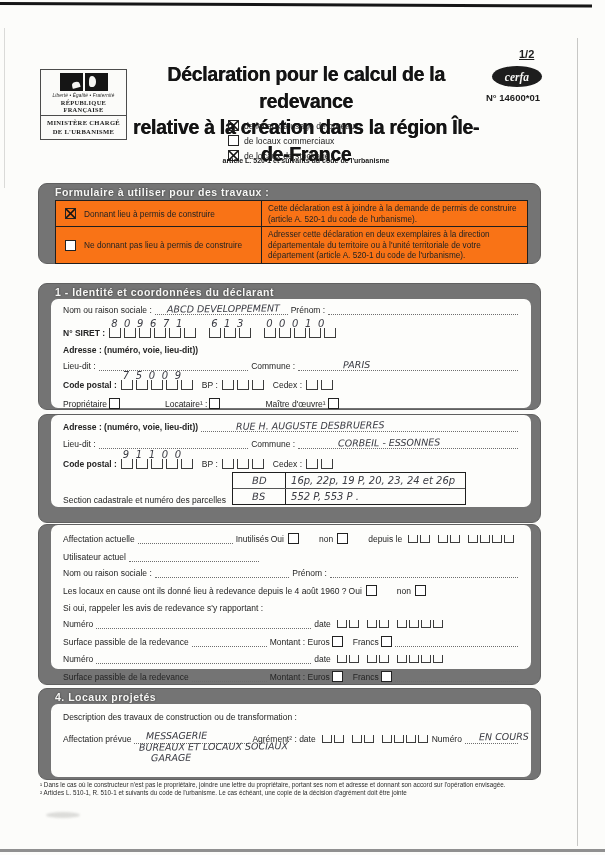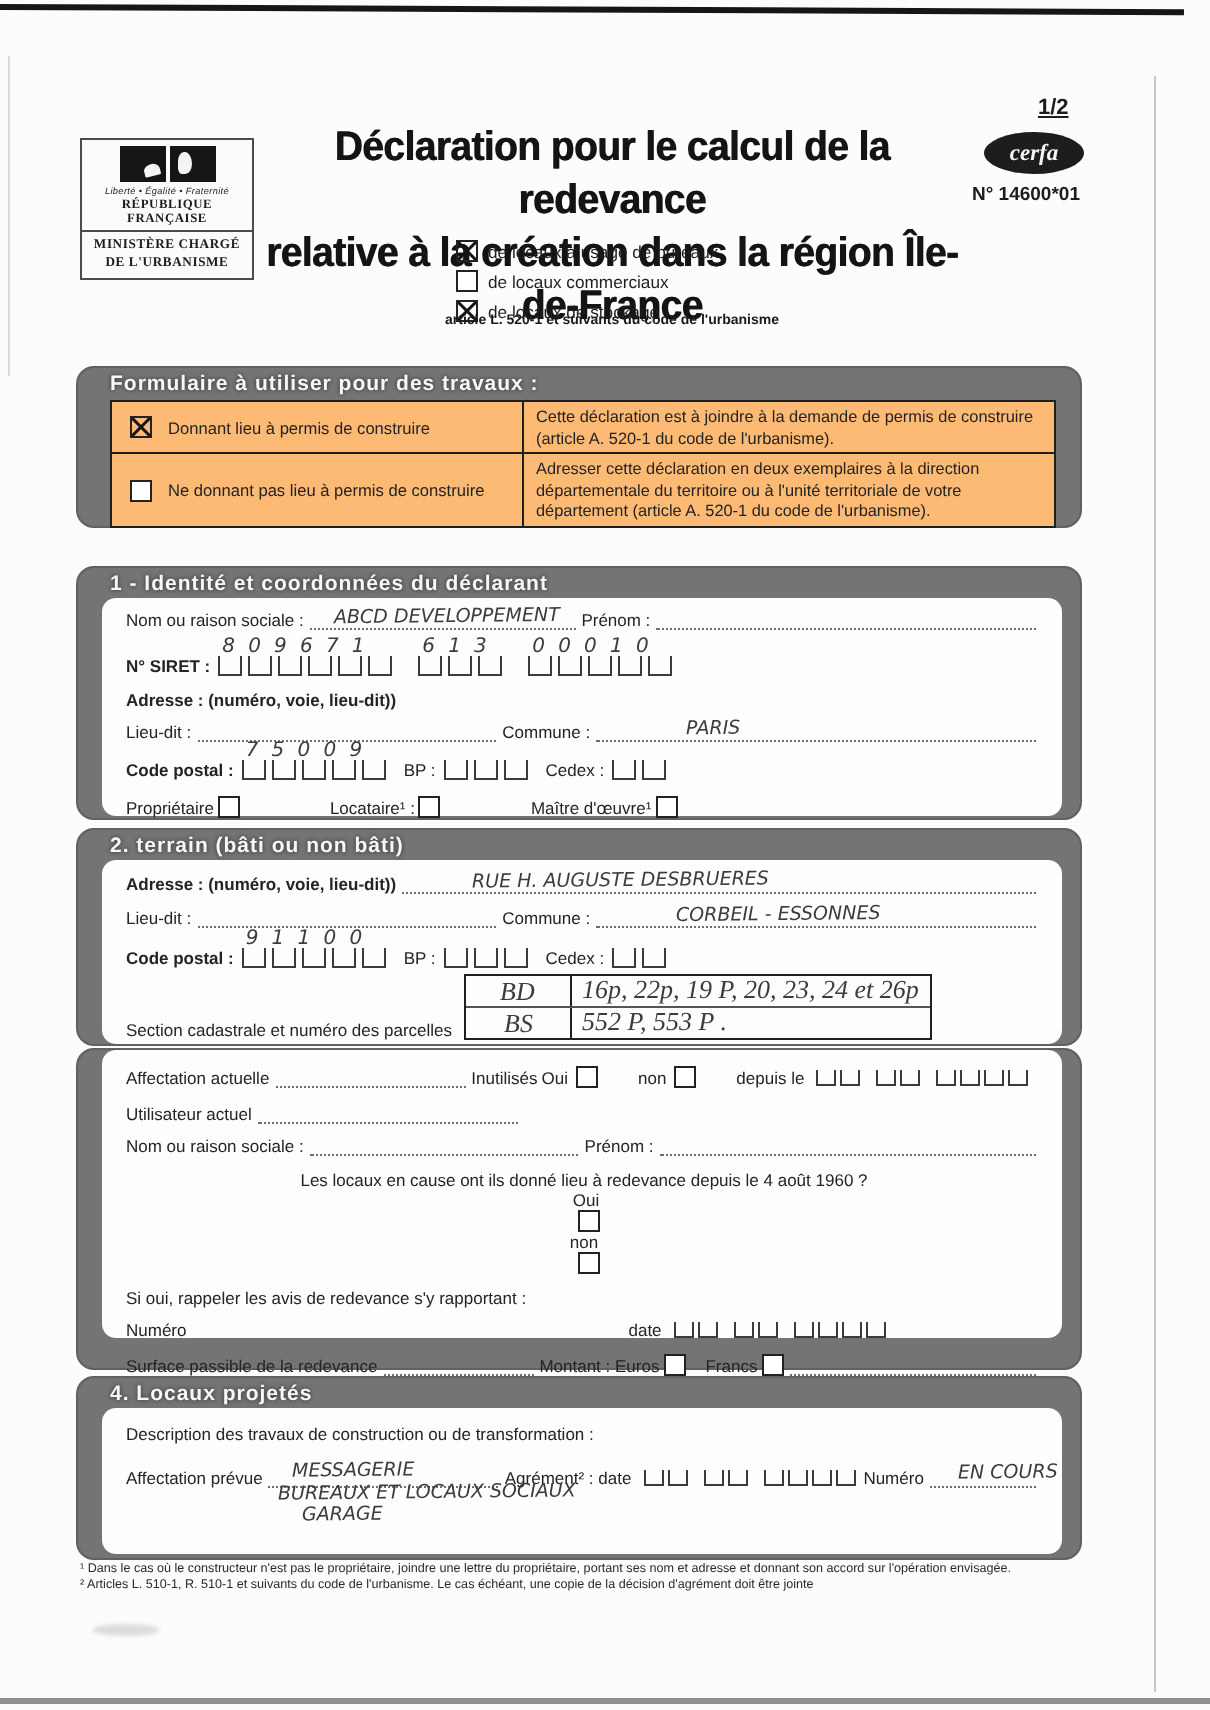--- a/index.html
+++ b/index.html
@@ -50,35 +50,35 @@
   .cb{display:inline-block;width:9px;height:9px;border:1.4px solid #222;background:#fff;flex:0 0 auto;position:relative;top:0;}
   .cb.checked{background:linear-gradient(45deg,transparent 42%,#141414 46%,#141414 54%,transparent 58%),linear-gradient(-45deg,transparent 42%,#141414 46%,#141414 54%,transparent 58%);}
 
   .cell{width:10px;height:9px;border:1.2px solid #3c3c3c;border-top:none;display:inline-block;margin-right:3px;}
   .grp{display:inline-flex;position:relative;margin:0 6px 0 4px;flex:0 0 auto;}
   .grp .hw{position:absolute;left:2px;top:-9px;letter-spacing:6.6px;font-size:10px;}
   .dc{width:8px;height:7px;border:1px solid #3c3c3c;border-top:none;display:inline-block;margin-right:2px;}
   .dg{display:inline-flex;margin-left:6px;flex:0 0 auto;}
 
   
-  .ftable{background:#fdba74;border:1.2px solid #1f1f1f;margin:1px 12px 0 16px;}
+  .ftable{background:#f97316;border:1.2px solid #1f1f1f;margin:1px 12px 0 16px;}
   .frow{display:flex;border-bottom:1px solid #1f1f1f;}
   .frow:last-child{border-bottom:none;}
   .fc1{flex:0 0 192px;border-right:1px solid #1f1f1f;display:flex;align-items:center;padding:2px 4px 2px 9px;gap:8px;font-size:8.3px;color:#232323;}
   .fc2{flex:1;padding:3px 6px;font-size:8.2px;line-height:10.5px;color:#232323;white-space:normal;}
   .fr1{height:25px;} .fr2{height:36px;}
 
   
   .cadwrap{display:flex;align-items:flex-end;margin-top:3px;}
   .cadtable{flex:0 0 auto;border:1.3px solid #1f1f1f;width:232px;margin-left:6px;}
   .cadrow{display:flex;height:15px;align-items:center;}
   .cadrow+.cadrow{border-top:1px solid #555;}
   .cads{flex:0 0 52px;border-right:1px solid #1f1f1f;text-align:center;height:100%;display:flex;align-items:center;justify-content:center;}
   .cadp{flex:1;padding-left:5px;}
-  .cadtable .hw{font-size:13px;transform:rotate(-.4deg);font-family:Liberation Serif, serif;}
+  .cadtable .hw{font-size:10px;transform:rotate(-.4deg);}
 
   .gap10{width:10px;flex:0 0 auto;} .gap20{width:20px;flex:0 0 auto;} .gap45{width:45px;flex:0 0 auto;}
   .ml4{margin-left:4px;} .ml6{margin-left:2px;}
 
   .hwline{position:absolute;font-family:"DejaVu Sans",sans-serif;font-style:italic;color:#3a3b43;font-size:9.5px;white-space:nowrap;transform:rotate(-.6deg);}
 
   .footnotes{position:absolute;left:40px;top:781px;width:522px;font-size:6.3px;line-height:8px;color:#2a2a2a;}
 </style>
 </head>
 <body>
@@ -228,21 +228,20 @@
         <span class="lbl">Locataire¹ :</span>
         <span class="cb ml6"></span>
         <span class="gap45"></span>
         <span class="lbl">Maître d'œuvre¹</span>
         <span class="cb ml6"></span>
       </div>
     </div>
   </div>
 
   <div class="sec" style="top:414px;height:109px;">
-    <div class="hd">2. terrain (bâti ou non bâti)</div>
     <div class="body" style="height:83px;">
       <div class="row" style="margin-top:3px;">
         <span class="lbl b">Adresse : (numéro, voie, lieu-dit))</span>
         <span class="fill">
             <span class="hw" style="left:35px;">RUE H. AUGUSTE DESBRUERES</span>
           </span>
       </div>
       <div class="row" style="margin-top:7px;">
         <span class="lbl">Lieu-dit :</span>
         <span class="fill" style="flex:.85;"></span>
@@ -324,21 +323,21 @@
       <div class="row" style="margin-top:8px;">
         <span class="lbl">Utilisateur actuel</span>
         <span class="fillw" style="width:130px;"></span>
       </div>
       <div class="row" style="margin-top:6px;">
         <span class="lbl">Nom ou raison sociale :</span>
         <span class="fill" style="flex:1;"></span>
         <span class="lbl">Prénom :</span>
         <span class="fill" style="flex:1.4;"></span>
       </div>
-      <div class="row" style="margin-top:7px;align-items:center;flex-direction:column;">
+      <div class="row" style="margin-top:7px;align-items:center;">
         <span class="lbl">Les locaux en cause ont ils donné lieu à redevance depuis le 4 août 1960 ?</span>
         <span class="lbl ml6">Oui</span>
         <span class="cb ml4"></span>
         <span class="gap20"></span>
         <span class="lbl">non</span>
         <span class="cb ml4"></span>
       </div>
       <div class="row" style="margin-top:7px;">
         <span class="lbl">Si oui, rappeler les avis de redevance s'y rapportant :</span>
       </div>

